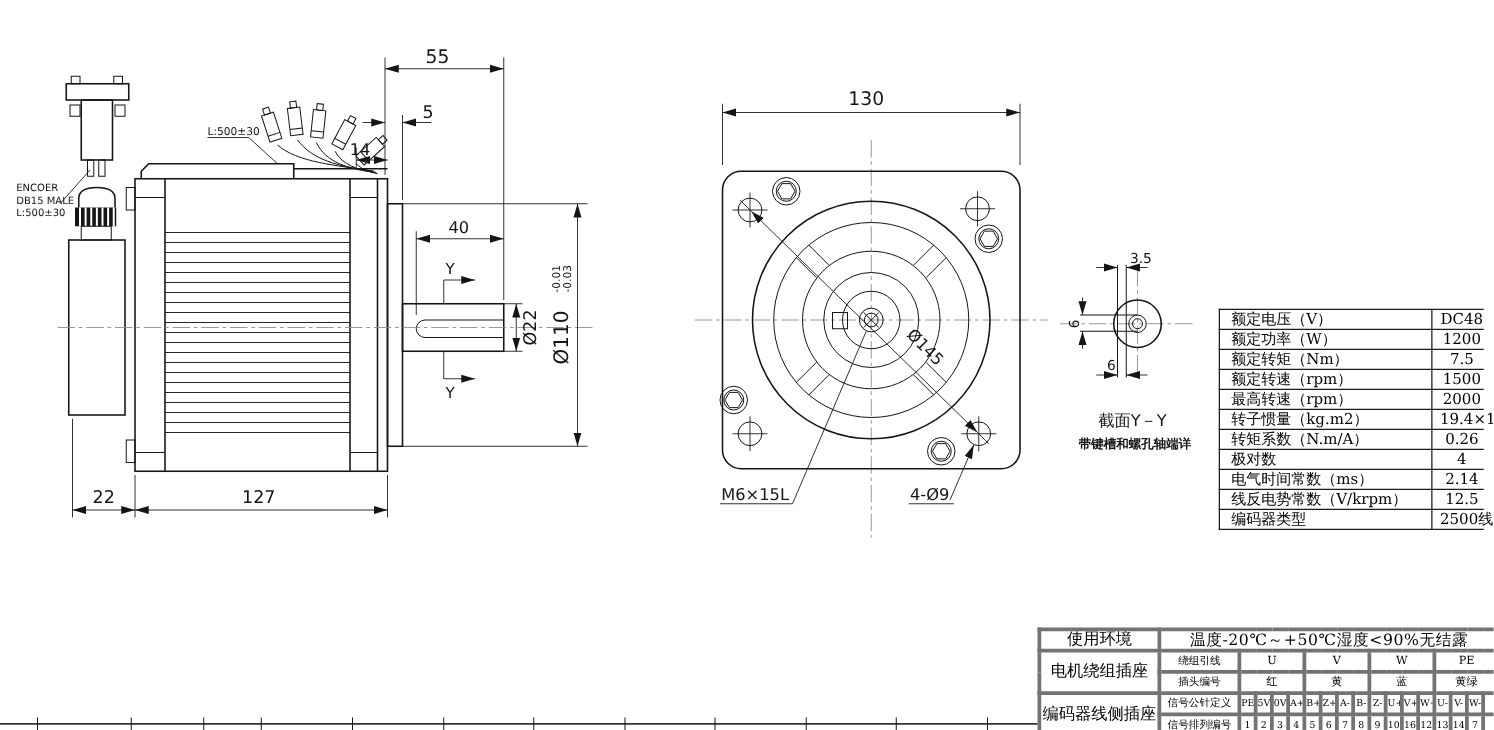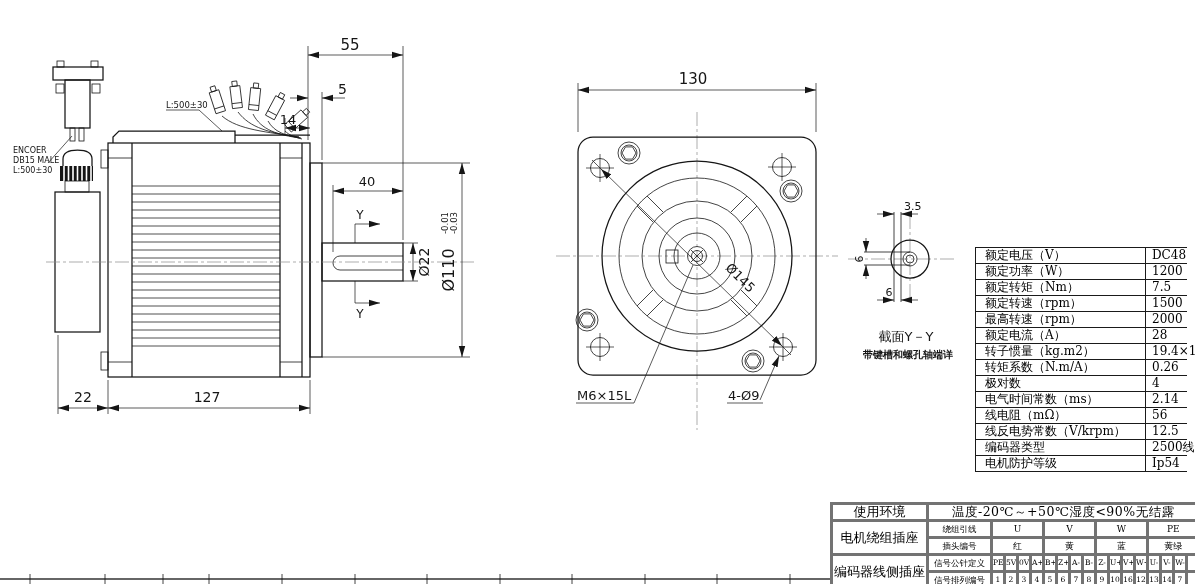--- a/index.html
+++ b/index.html
@@ -11,21 +11,21 @@
   .fin{stroke:#151515;stroke-width:.75;fill:none}
   .dim{stroke:#151515;stroke-width:.7;fill:none}
   .cl{stroke:#8a8a8a;stroke-width:.7;fill:none;stroke-dasharray:14 3 3 3}
   svg text{fill:#151515;stroke:none;font-family:"DejaVu Sans","Liberation Sans",sans-serif}
   
   table.spec{position:absolute;left:975px;top:247px;width:212px;border-collapse:collapse;
     table-layout:fixed;font-family:"DejaVu Serif","Liberation Serif",serif;}
   table.spec td{border:1px solid #1a1a1a;height:15px;padding:0;font-size:12px;line-height:15px;
     white-space:nowrap;overflow:visible;}
   table.spec td.sl{width:160px;padding-left:9px;}
-  table.spec td.sv{padding-left:6px;}
+  table.spec td.sv{padding-left:6px;text-align:center;}
   table.spec td:last-child{border-right:none;}
   
   table.env{position:absolute;left:830px;top:502px;width:366px;border-collapse:collapse;
     table-layout:fixed;font-family:"DejaVu Serif","Liberation Serif",serif;}
   table.env td{border:3px solid #737373;padding:0;height:14px;line-height:14px;text-align:center;
     white-space:nowrap;overflow:hidden;font-size:9px;}
   table.env td:last-child{border-right:none;}
   table.env td.a{font-size:13px;}
   table.env td.v{font-size:12.5px;letter-spacing:.5px;}
   table.env td.b{font-size:8.5px;margin-left:48px;}
@@ -253,54 +253,42 @@
         </tr>
         <tr>
           <td class="sl">额定转速（rpm）</td>
           <td class="sv">1500</td>
         </tr>
         <tr>
           <td class="sl">最高转速（rpm）</td>
           <td class="sv">2000</td>
         </tr>
         <tr>
-          <td class="sl">额定电流（A）</td>
-          <td class="sv">28</td>
-        </tr>
-        <tr>
           <td class="sl">转子惯量（kg.m2）</td>
           <td class="sv">19.4×10⁴</td>
         </tr>
         <tr>
           <td class="sl">转矩系数（N.m/A）</td>
           <td class="sv">0.26</td>
         </tr>
         <tr>
           <td class="sl">极对数</td>
           <td class="sv">4</td>
         </tr>
         <tr>
           <td class="sl">电气时间常数（ms）</td>
           <td class="sv">2.14</td>
         </tr>
         <tr>
-          <td class="sl">线电阻（mΩ）</td>
-          <td class="sv">56</td>
-        </tr>
-        <tr>
           <td class="sl">线反电势常数（V/krpm）</td>
           <td class="sv">12.5</td>
         </tr>
         <tr>
           <td class="sl">编码器类型</td>
           <td class="sv">2500线</td>
-        </tr>
-        <tr>
-          <td class="sl">电机防护等级</td>
-          <td class="sv">Ip54</td>
         </tr>
       </tbody>
 </table>
 
 <table class="env">
   <colgroup>
     <col style="width:96px">
         <col style="width:64px">
     <col style="width:13px">
         <col style="width:13px">

